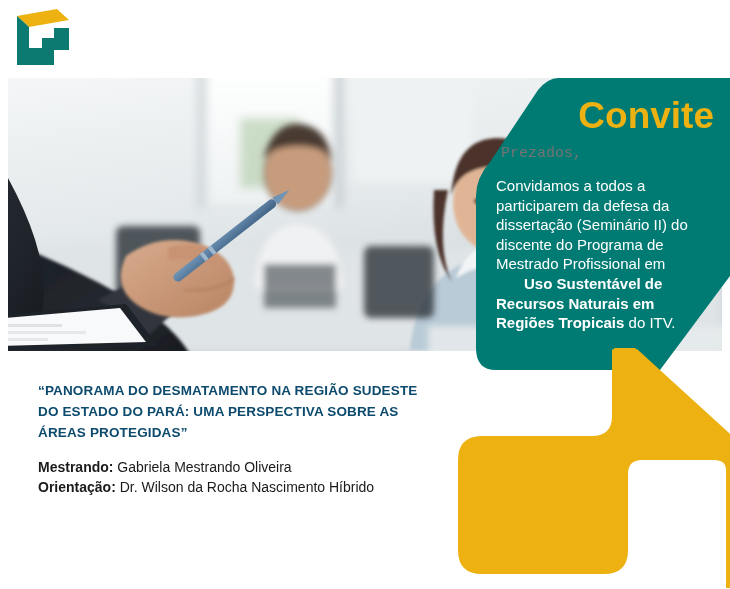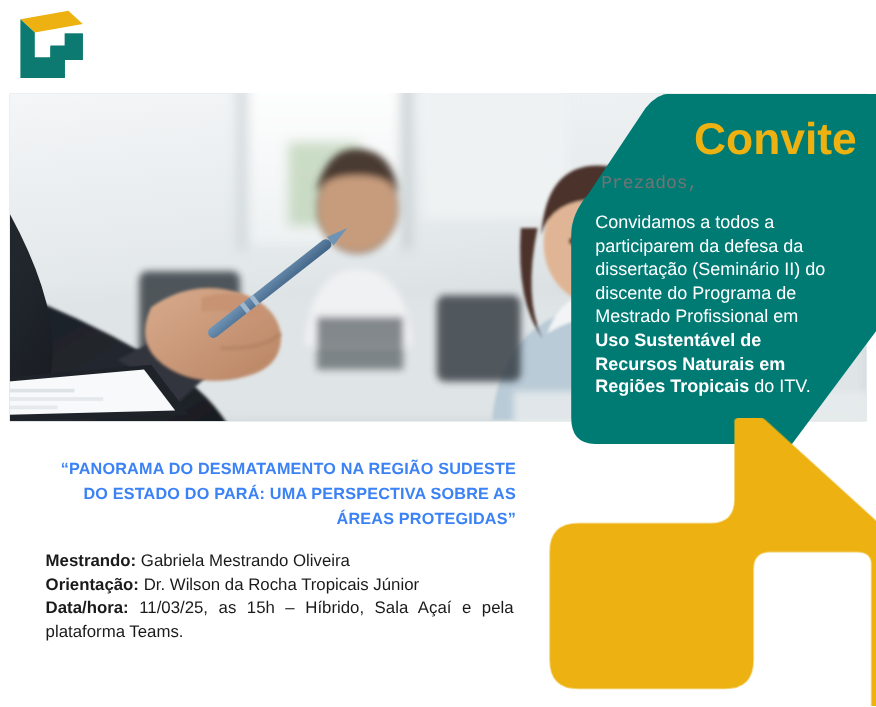--- a/index.html
+++ b/index.html
@@ -103,42 +103,42 @@
   }
   .teal-body {
     position: absolute;
     left: 34px;
     top: 98px;
     width: 196px;
     color: #ffffff;
     font-size: 15px;
     line-height: 19.6px;
   }
-  .teal-body b { font-weight: bold; }
+  .teal-body b { font-weight: bold; margin-left: 28px; }
 
   
   .yellow-mark {
     position: absolute;
     left: 452px;
     top: 348px;
     width: 280px;
     height: 240px;
   }
 
   
   .thesis-title {
     position: absolute;
     left: 38px;
     top: 380px;
     width: 392px;
-    text-align: right;
+    text-align: left;
     font-size: 13.5px;
     font-weight: bold;
     line-height: 21px;
-    color: #3b82f6;
+    color: #0c4a6e;
     letter-spacing: 0.15px;
   }
   .details {
     position: absolute;
     left: 38px;
     top: 458px;
     width: 390px;
     font-size: 14px;
     line-height: 19.5px;
     color: #1a1a1a;
@@ -305,17 +305,16 @@
 
   <svg class="yellow-mark" viewBox="0 0 280 240">
     <path d="M280 0 L280 86 L292 86 L292 0 Z" fill="#edb211"></path>
     <path d="M160 2 Q172 -8 186 2 L276 84 Q292 98 292 118 L292 240 L274 240 L274 122 Q274 112 262 112 L190 112 Q176 112 176 126 L176 202 Q176 226 152 226 L30 226 Q6 226 6 202 L6 112 Q6 88 30 88 L140 88 Q160 88 160 68 Z" fill="#edb211"></path>
   </svg>
 
   <div class="thesis-title">“PANORAMA DO DESMATAMENTO NA REGIÃO SUDESTE DO ESTADO DO PARÁ: UMA PERSPECTIVA SOBRE AS ÁREAS PROTEGIDAS”</div>
 
   <div class="details">
     <div class="row last"><span class="lbl">Mestrando:</span><span> Gabriela Mestrando Oliveira</span></div>
-    <div class="row last"><span class="lbl">Orientação:</span><span> Dr. Wilson da Rocha Tropicais Júnior</span></div>
-    <div class="row"><span class="lbl">Data/hora:</span><span> 11/03/25, as 15h – Híbrido, Sala Açaí e pela plataforma Teams.</span></div>
+    <div class="row last"><span class="lbl">Orientação:</span><span> Dr. Wilson da Rocha Nascimento Híbrido</span></div>
   </div>
 
 </div>
 
 </body></html>

